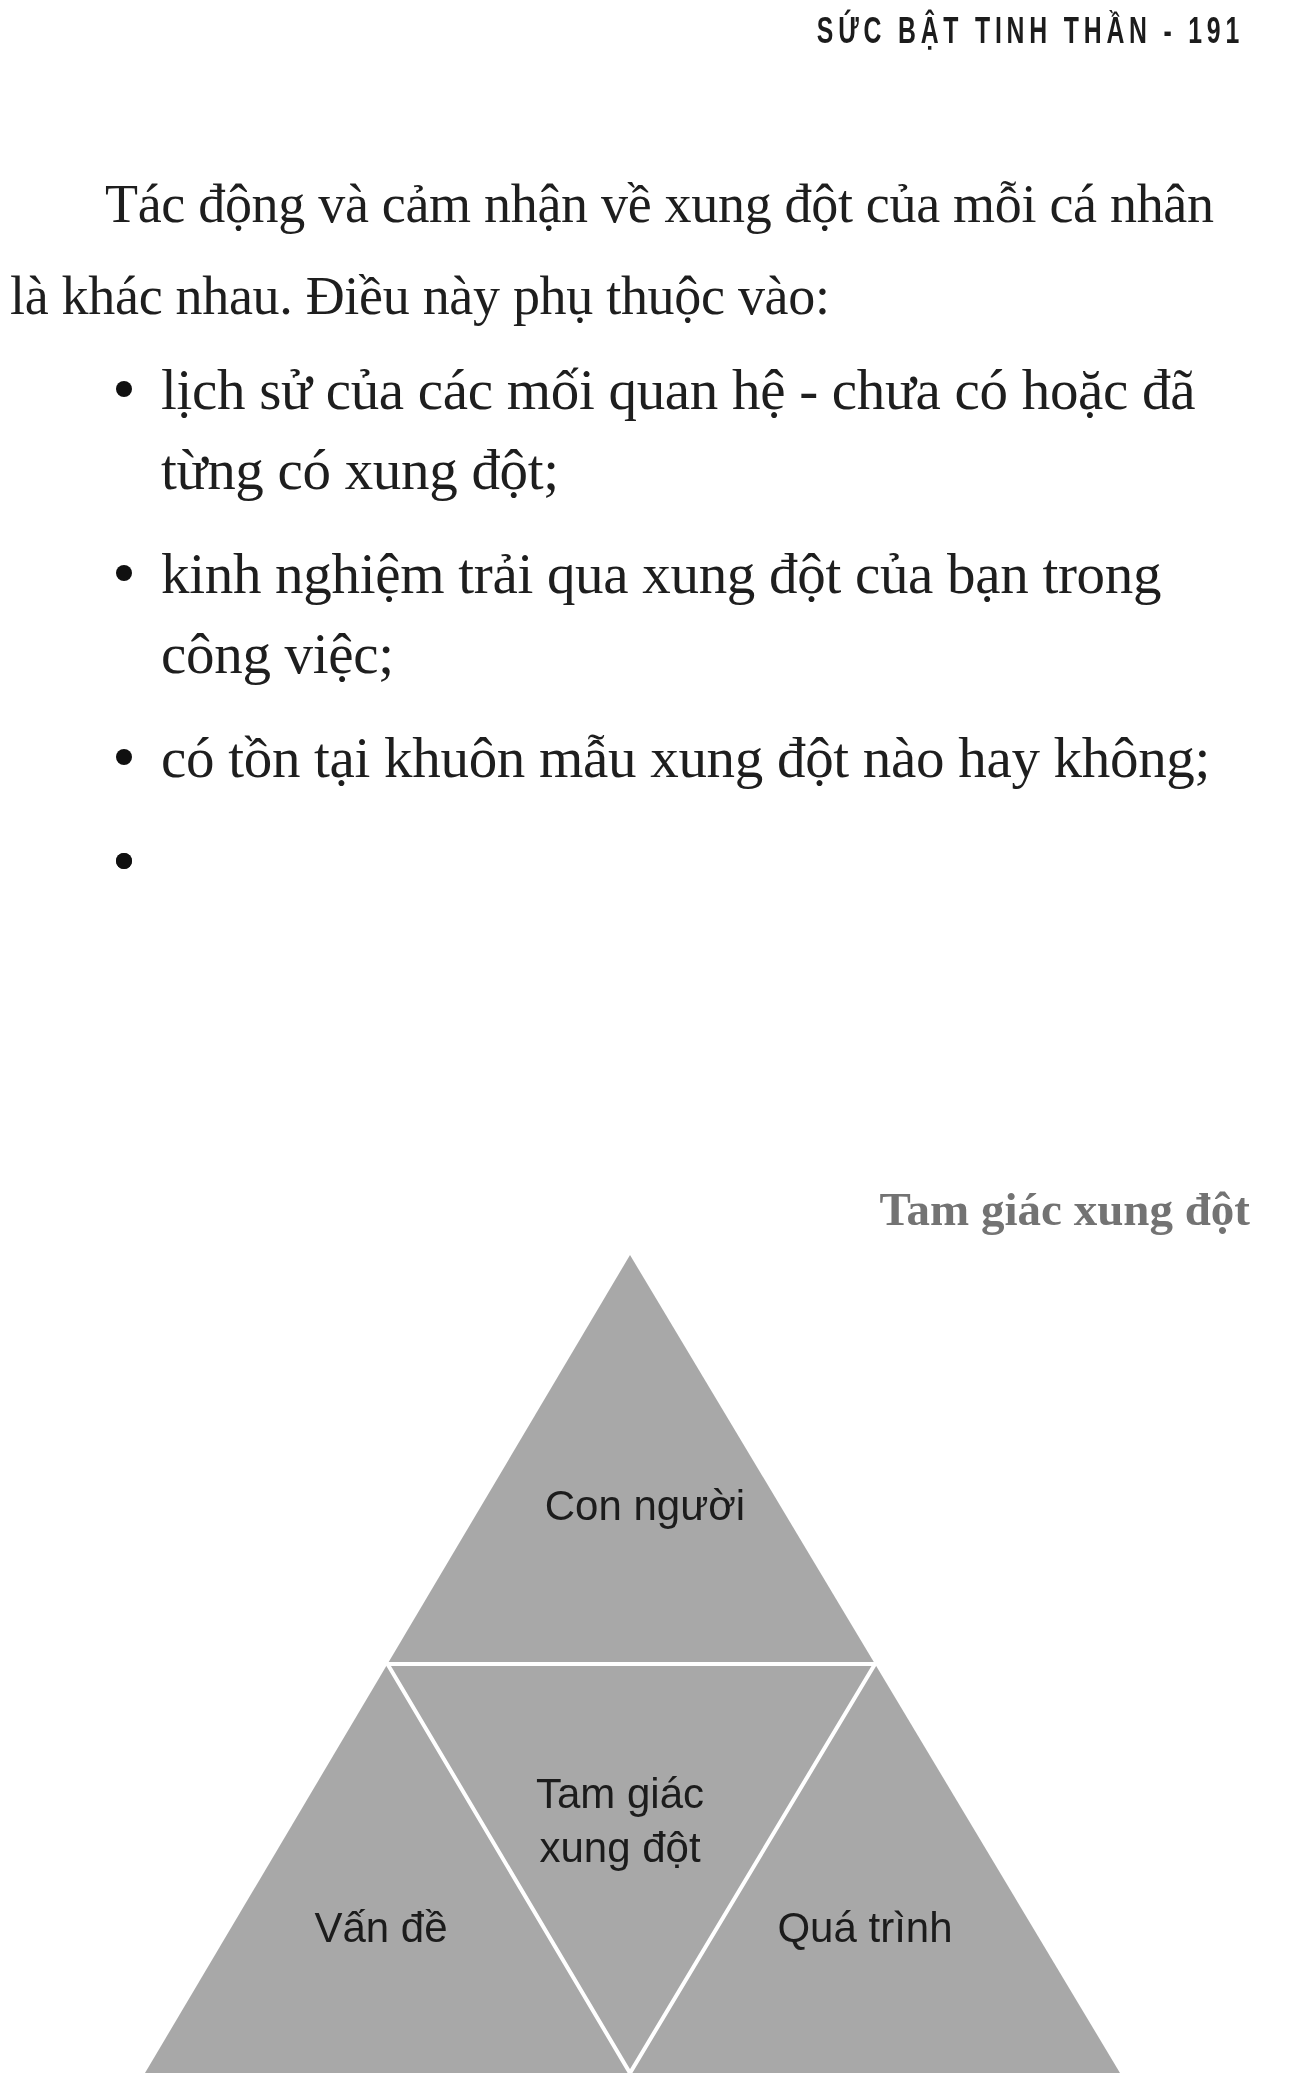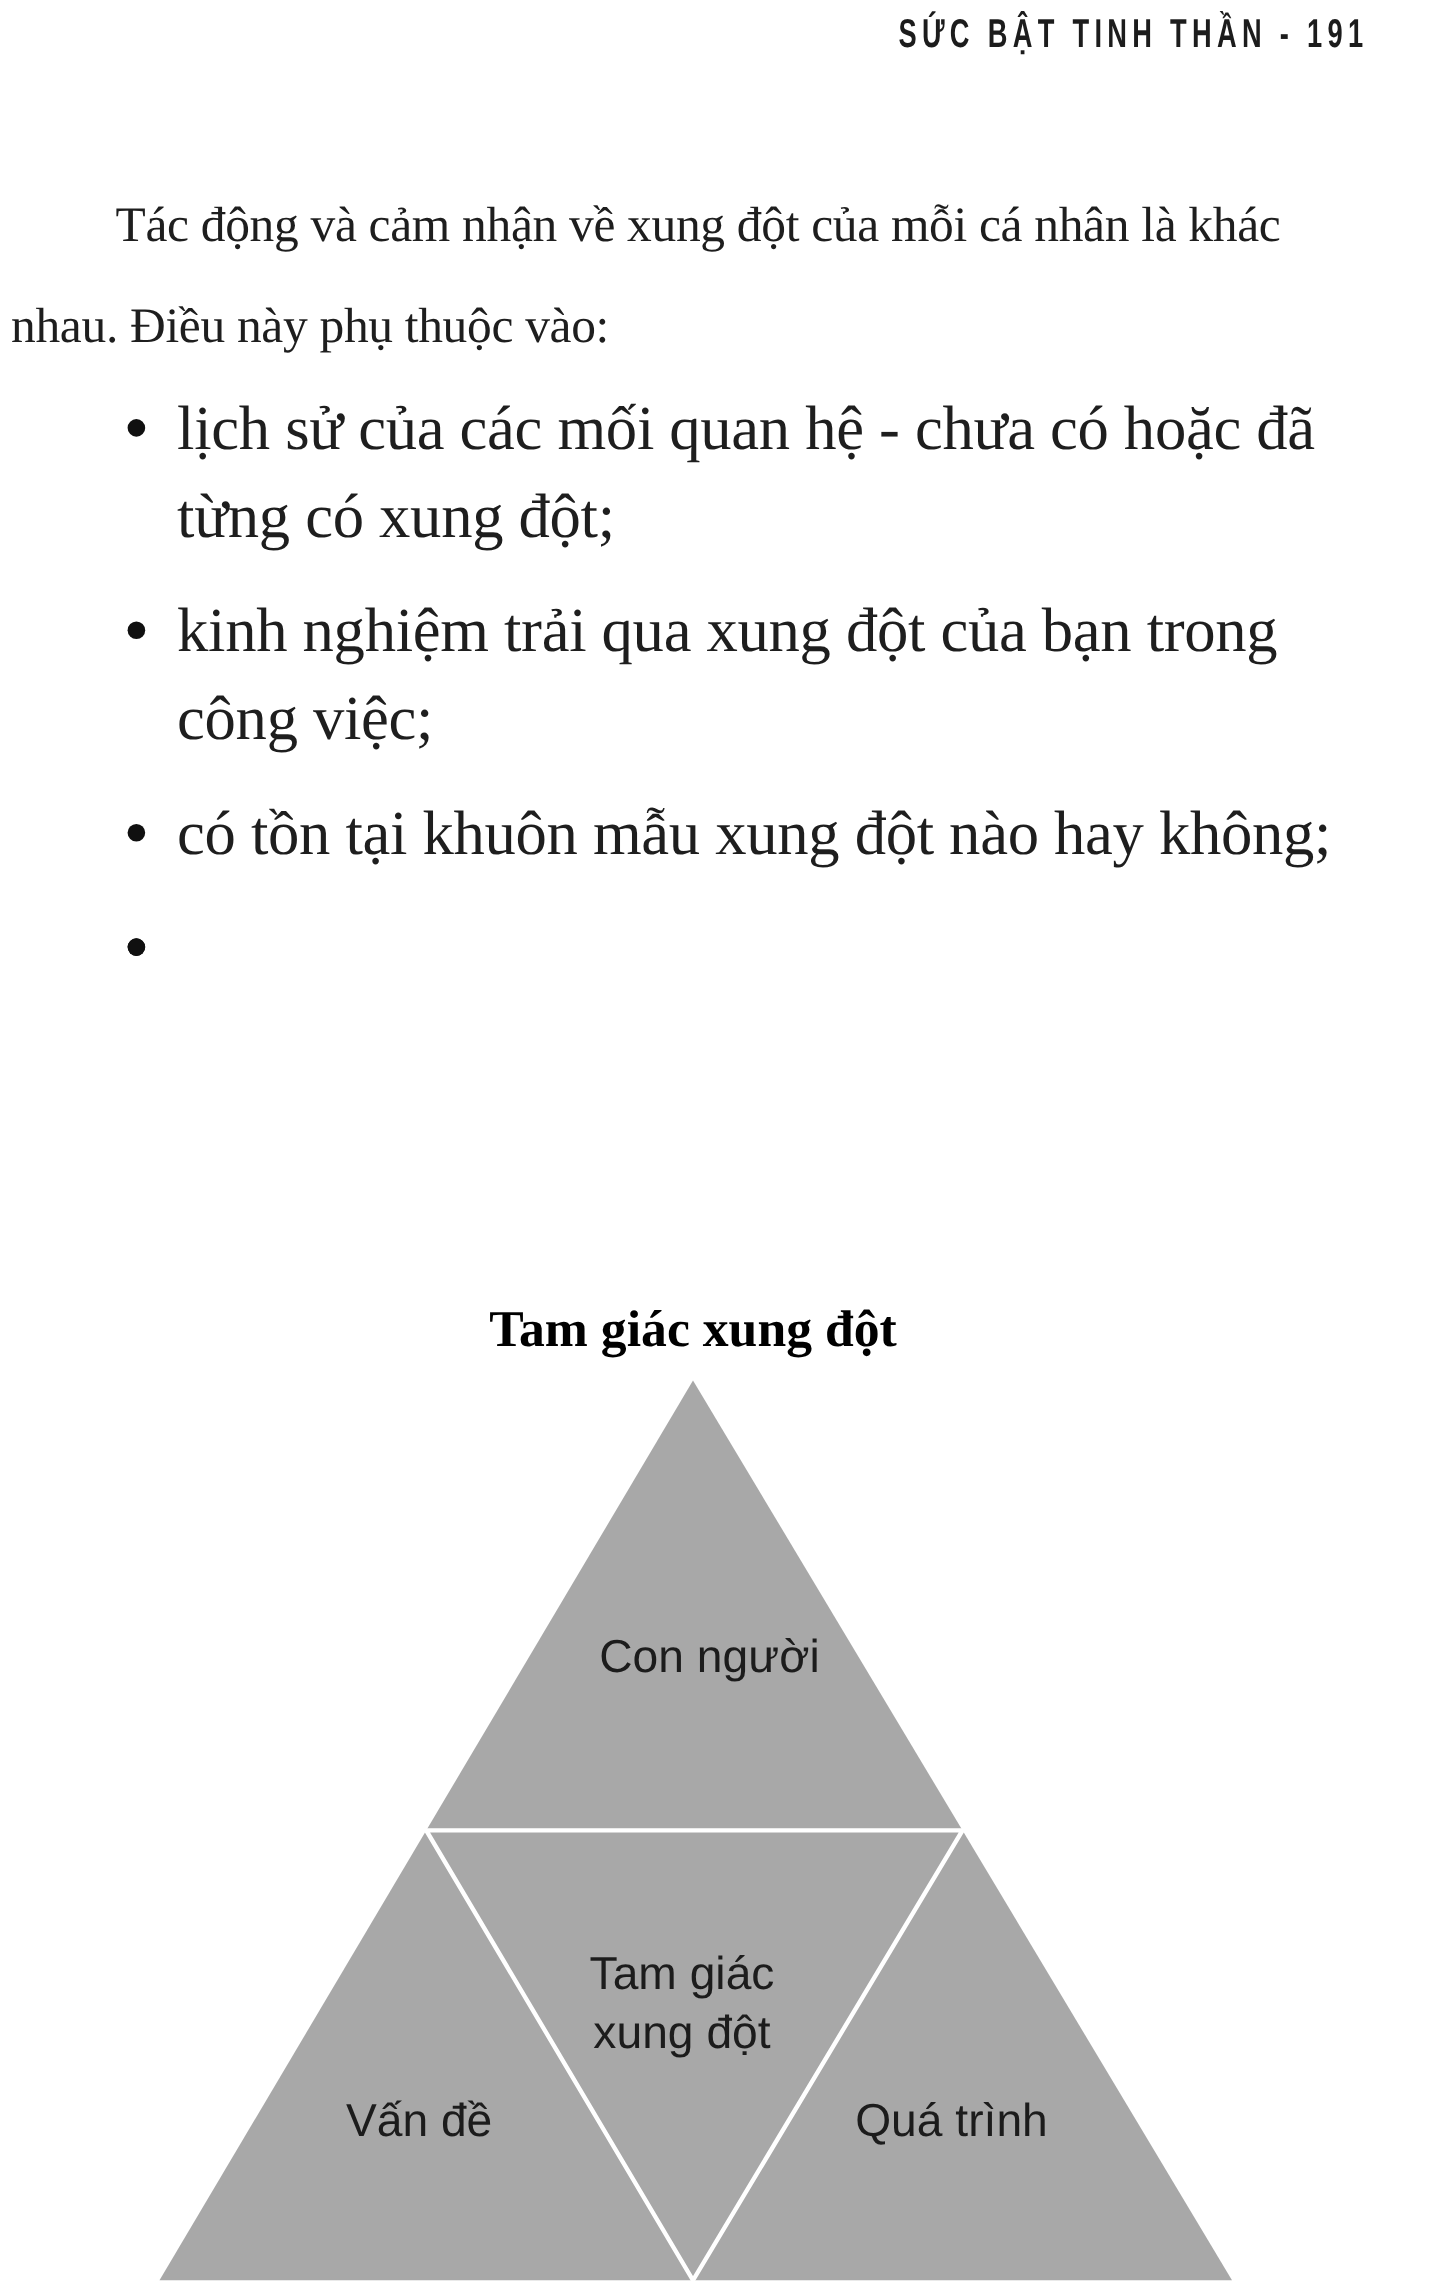--- a/index.html
+++ b/index.html
@@ -32,21 +32,21 @@
     white-space: nowrap;
   }
 
   
   .lead {
     position: absolute;
     left: 10px;
     top: 158px;
     width: 1240px;
     margin: 0;
-    font-size: 45px;
+    font-size: 54px;
     line-height: 92px;
     text-indent: 95px;
     letter-spacing: -0.3px;
   }
 
   
   .bullets {
     position: absolute;
     left: 114px;
     top: 350px;
@@ -73,25 +73,25 @@
     background: #101010;
   }
 
   
   .diagram-title {
     position: absolute;
     left: 10px;
     top: 1182px;
     width: 1240px;
     margin: 0;
-    text-align: center;
+    text-align: right;
     font-size: 47px;
     font-weight: 700;
     font-family: "Liberation Serif", serif;
-    color: #000000;
+    color: #737373;
   }
 
   
   .diagram {
     position: absolute;
     left: 100px;
     top: 1250px;
     width: 1060px;
     height: 828px;
   }

